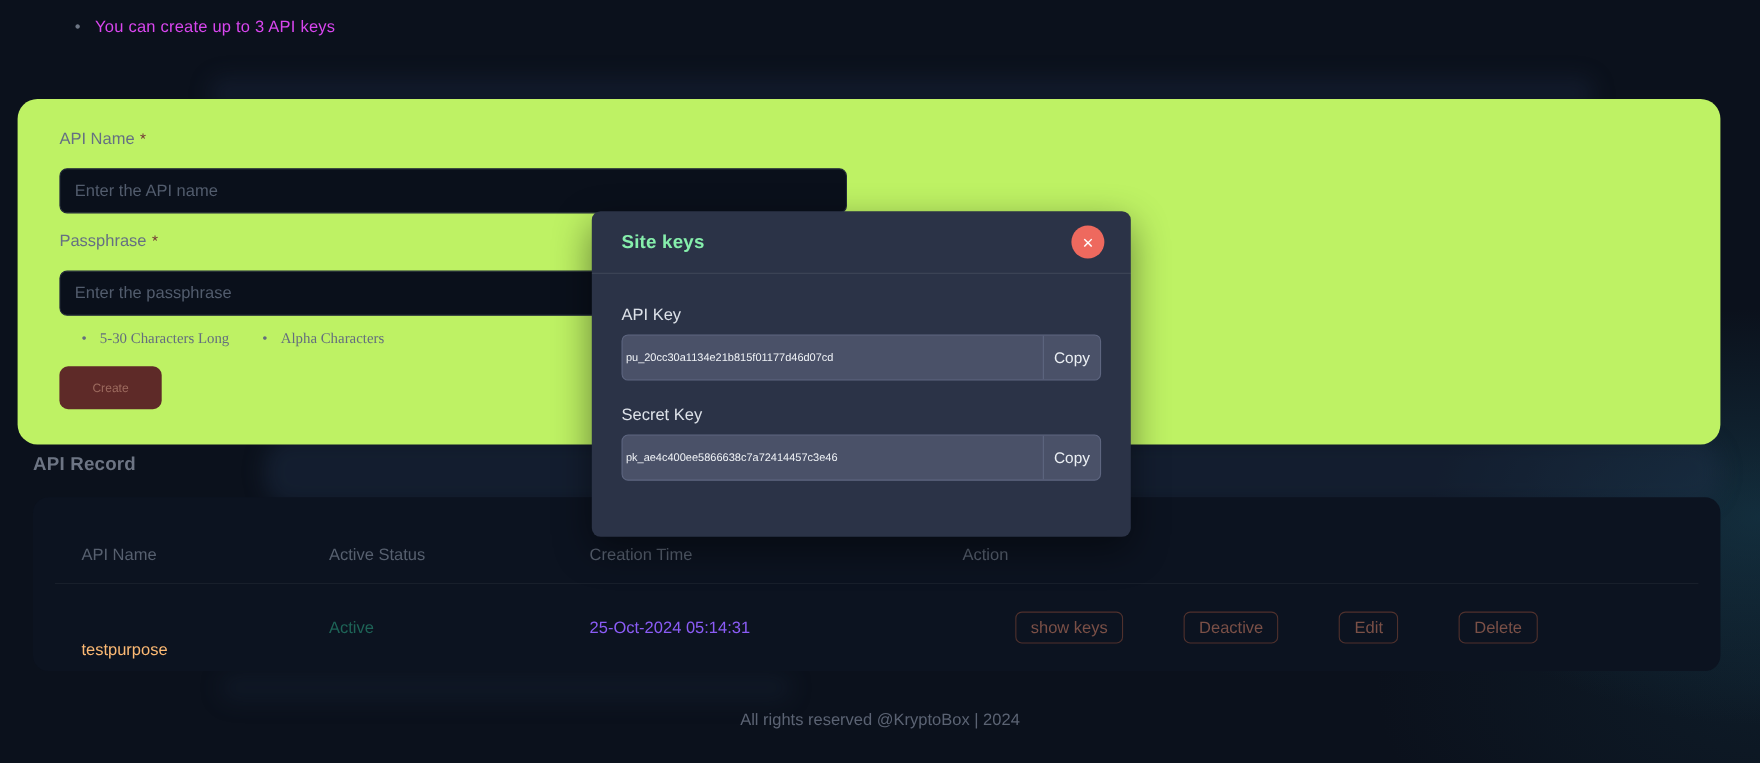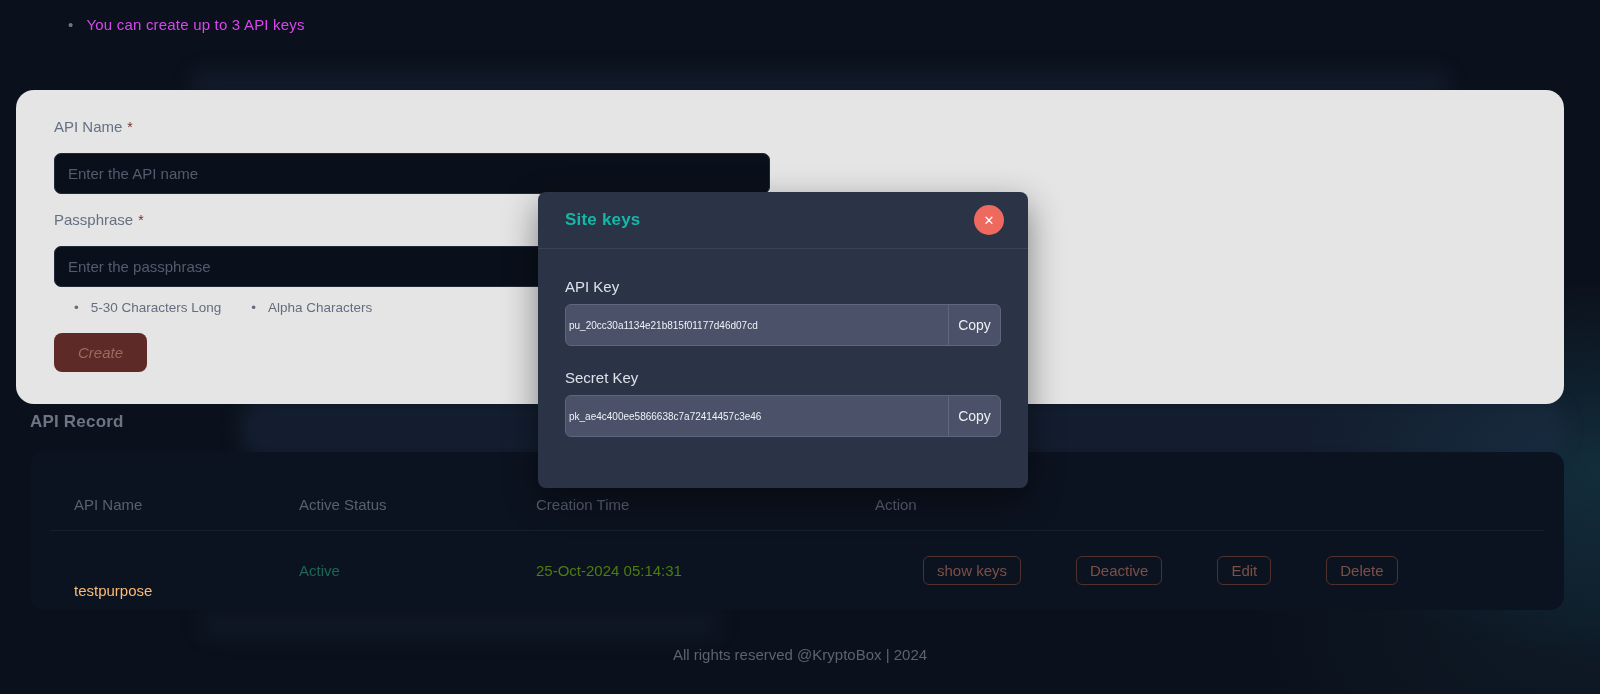--- a/index.html
+++ b/index.html
@@ -14,60 +14,60 @@
   .glow{position:absolute;z-index:0;background:rgba(32,48,74,0.38);filter:blur(9px);border-radius:26px;}
   .glow.g1{left:190px;top:70px;width:1260px;height:30px;background:rgba(30,45,70,0.32);}
   .glow.g2{left:240px;top:398px;width:1324px;height:62px;background:rgba(31,48,75,0.42);}
   .glow.g3{left:200px;top:612px;width:520px;height:26px;background:rgba(26,40,62,0.28);}
 
   .note{position:absolute;left:68px;top:16px;margin:0;padding:0;z-index:1;}
   .note li{list-style:none;font-size:15px;color:#d946ef;letter-spacing:.2px;}
   .note li::before{content:"•";margin-right:13px;color:#6d7684;}
 
   .panel{position:absolute;z-index:1;border-radius:18px;}
-  .form-panel{left:16px;top:90px;width:1548px;height:314px;background:#e5e5e5;}
+  .form-panel{left:16px;top:90px;width:1548px;height:314px;background:#bef264;}
   .table-panel{left:30px;top:452px;width:1534px;height:158px;background:#0c1320;border-radius:14px;}
 
   .f-label{position:absolute;left:38px;font-size:15px;color:#657083;}
   .f-label .req{color:#703134;margin-left:5px;font-size:14px;}
   .f-input{position:absolute;left:38px;width:716px;height:41px;box-sizing:border-box;
     background:#0a101b;border:1px solid #222a39;border-radius:7px;padding:0 13px;
     font-family:inherit;font-size:15px;color:#8a93a2;outline:none;}
   .f-input::placeholder{color:#525c6d;opacity:1;}
   .hints{position:absolute;left:58px;top:210px;margin:0;padding:0;display:flex;gap:30px;}
-  .hints li{list-style:none;font-size:13.5px;color:#646e7e;}
+  .hints li{list-style:none;font-size:13.5px;color:#646e7e;font-family:Liberation Serif, serif;}
   .hints li::before{content:"•";margin-right:12px;color:#646e7e;}
   .create-btn{position:absolute;left:38px;top:243px;width:93px;height:39px;border:none;
-    border-radius:8px;background:#5e2a28;color:#9c6a5e;font-family:inherit;font-size:15px;cursor:pointer;font-style:italic;}
+    border-radius:8px;background:#5e2a28;color:#9c6a5e;font-family:inherit;font-size:11px;cursor:pointer;}
 
   .record-title{position:absolute;left:30px;top:412px;z-index:1;margin:0;
     font-size:17px;font-weight:bold;color:#6d7584;letter-spacing:.2px;}
 
   .t-head{position:absolute;left:44px;top:44px;right:44px;display:grid;
     grid-template-columns:225px 237px 339px 1fr;font-size:15px;color:#57606f;}
   .t-divider{position:absolute;left:20px;right:20px;top:78px;height:1px;background:rgba(255,255,255,0.05);}
   .t-row{position:absolute;left:44px;top:90px;right:44px;display:grid;
     grid-template-columns:225px 237px 339px 1fr;align-items:center;height:32px;font-size:15px;}
   .cell-name{color:#fdba74;margin-top:40px;}
   .cell-status{color:#1e6457;}
-  .cell-time{color:#4d7c0f;}
+  .cell-time{color:#8b5cf6;}
   .cell-actions{display:flex;gap:7px;}
   .action-btn{background:transparent;border:1px solid #50312d;border-radius:6px;color:#7b5047;
     font-family:inherit;font-size:15px;height:29px;padding:0 13px;cursor:pointer;margin-left:48px;}
 
   .footer{position:absolute;left:0;top:646px;width:100%;text-align:center;z-index:1;
     font-size:15px;color:#5b6373;}
 
   .overlay{position:absolute;inset:0;z-index:5;background:rgba(6,10,18,0);}
 
   .modal{position:absolute;left:538px;top:192px;width:490px;height:296px;z-index:10;
     background:#2b3347;border-radius:8px;box-shadow:0 12px 34px rgba(0,0,0,0.45);}
   .modal-header{height:57px;display:flex;align-items:center;justify-content:space-between;
     padding:0 24px 0 27px;border-bottom:1px solid rgba(255,255,255,0.08);box-sizing:border-box;}
-  .modal-title{margin:0;font-size:17px;font-weight:bold;color:#14b8a6;letter-spacing:.2px;}
+  .modal-title{margin:0;font-size:17px;font-weight:bold;color:#86efac;letter-spacing:.2px;}
   .close-btn{width:30px;height:30px;border-radius:50%;border:none;background:#ee695e;
     color:#ffffff;font-size:13px;font-weight:bold;display:flex;align-items:center;justify-content:center;
     cursor:pointer;font-family:inherit;padding:0;line-height:1;}
   .modal-body{padding:0 27px;}
   .m-label{margin:29px 0 9px;font-size:15px;color:#dde2e9;}
   .m-label.second{margin-top:23px;}
   .key-group{display:flex;height:42px;box-sizing:border-box;background:#4a5168;
     border:1px solid #5e6680;border-radius:6px;overflow:hidden;align-items:stretch;}
   .key-value{flex:1;display:flex;align-items:center;padding:0 3px;font-size:10px;color:#eff2f6;
     white-space:nowrap;overflow:hidden;}

